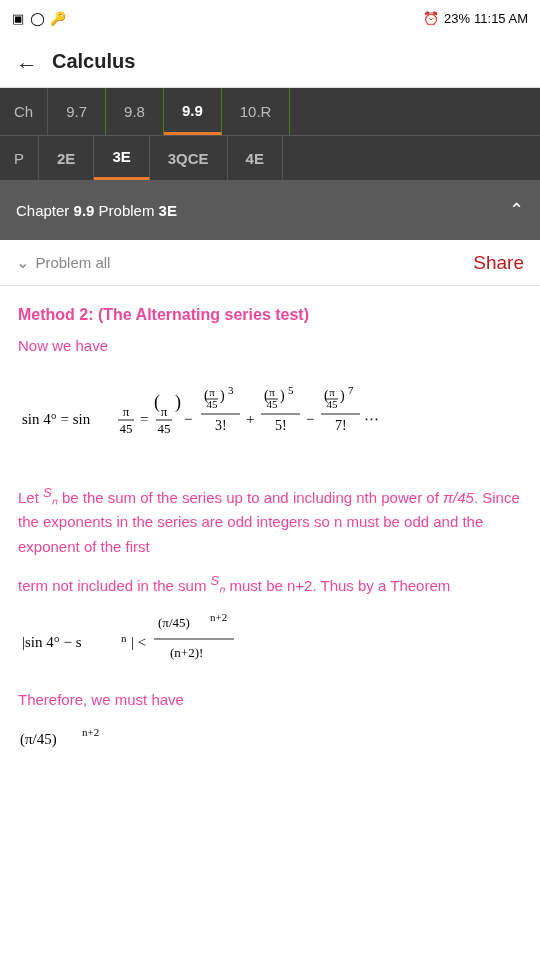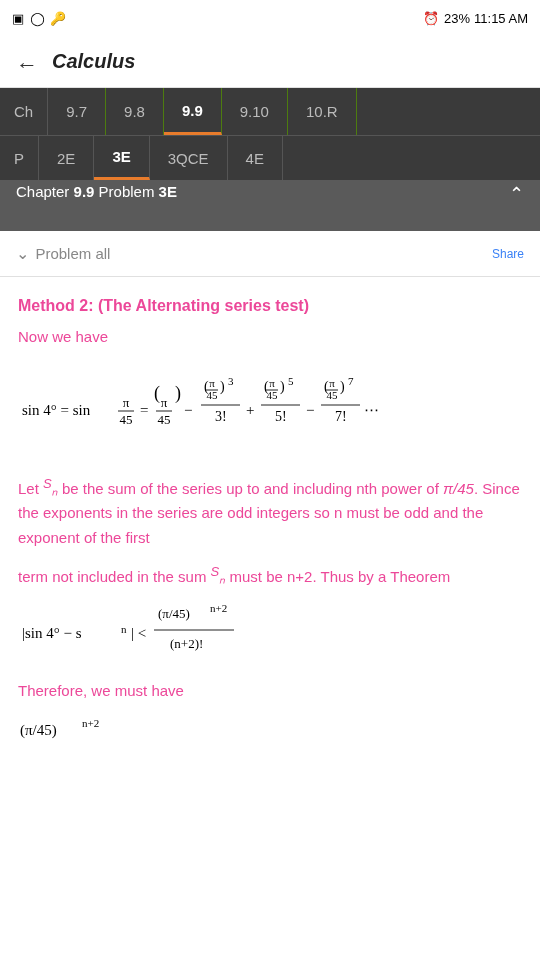--- a/index.html
+++ b/index.html
@@ -39,21 +39,20 @@
     .top-nav .back-btn {
       font-size: 22px;
       color: #333;
       margin-right: 14px;
       cursor: pointer;
     }
     .top-nav .title {
       font-size: 20px;
       font-weight: 700;
       color: #222;
-      font-style: italic;
     }
 
     
     .chapter-tabs {
       background: #3a3a3a;
       display: flex;
       height: 48px;
       align-items: flex-end;
       overflow-x: auto;
       border-bottom: 1px solid #555;
@@ -110,33 +109,34 @@
       color: #bbb;
       font-size: 15px;
       padding: 0 18px;
       white-space: nowrap;
       flex-shrink: 0;
       height: 100%;
       display: flex;
       align-items: center;
       cursor: pointer;
       border-right: 1px solid #555;
+      font-weight: bold;
     }
     .prob-tab.active {
       color: #fff;
       font-weight: 700;
       border-bottom: 3px solid #e87c2c;
     }
 
     
     .section-header {
       background: #5a5a5a;
-      height: 51px;
-      display: flex;
-      align-items: flex-start;
+      height: 60px;
+      display: flex;
+      align-items: center;
       justify-content: space-between;
       padding: 3px 16px;
     }
     .section-header .section-title {
       color: #fff;
       font-size: 15px;
     }
     .section-header .section-title strong {
       font-weight: 700;
     }
@@ -160,22 +160,22 @@
       gap: 6px;
       color: #888;
       font-size: 15px;
       cursor: pointer;
     }
     .expand-icon {
       font-size: 16px;
       color: #888;
     }
     .share-btn {
-      color: #3b82f6;
-      font-size: 12px;
+      color: #b91c1c;
+      font-size: 19px;
       font-weight: 500;
       cursor: pointer;
     }
 
     
     .content-area {
       padding: 16px 18px 24px;
       font-size: 15px;
       line-height: 1.6;
       color: #ec4899;
@@ -235,21 +235,20 @@
   <span class="back-btn">←</span>
   <span class="title">Calculus</span>
   <span style="flex:1"></span>
 </div>
 
 <div class="chapter-tabs">
   <div class="ch-label">Ch</div>
   <div class="ch-tab">9.7</div>
   <div class="ch-tab">9.8</div>
   <div class="ch-tab active">9.9</div>
-  <div class="ch-tab">9.10</div>
   <div class="ch-tab">10.R</div>
 </div>
 
 <div class="problem-tabs">
   <div class="prob-label">P</div>
   <div class="prob-tab">2E</div>
   <div class="prob-tab active">3E</div>
   <div class="prob-tab">3QCE</div>
   <div class="prob-tab">4E</div>
 </div>

